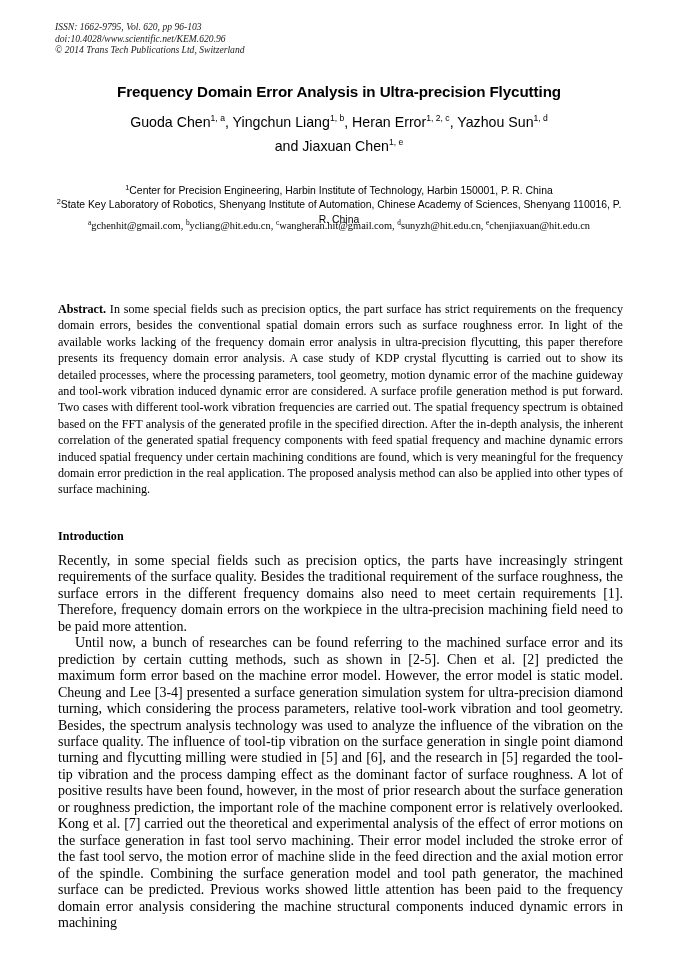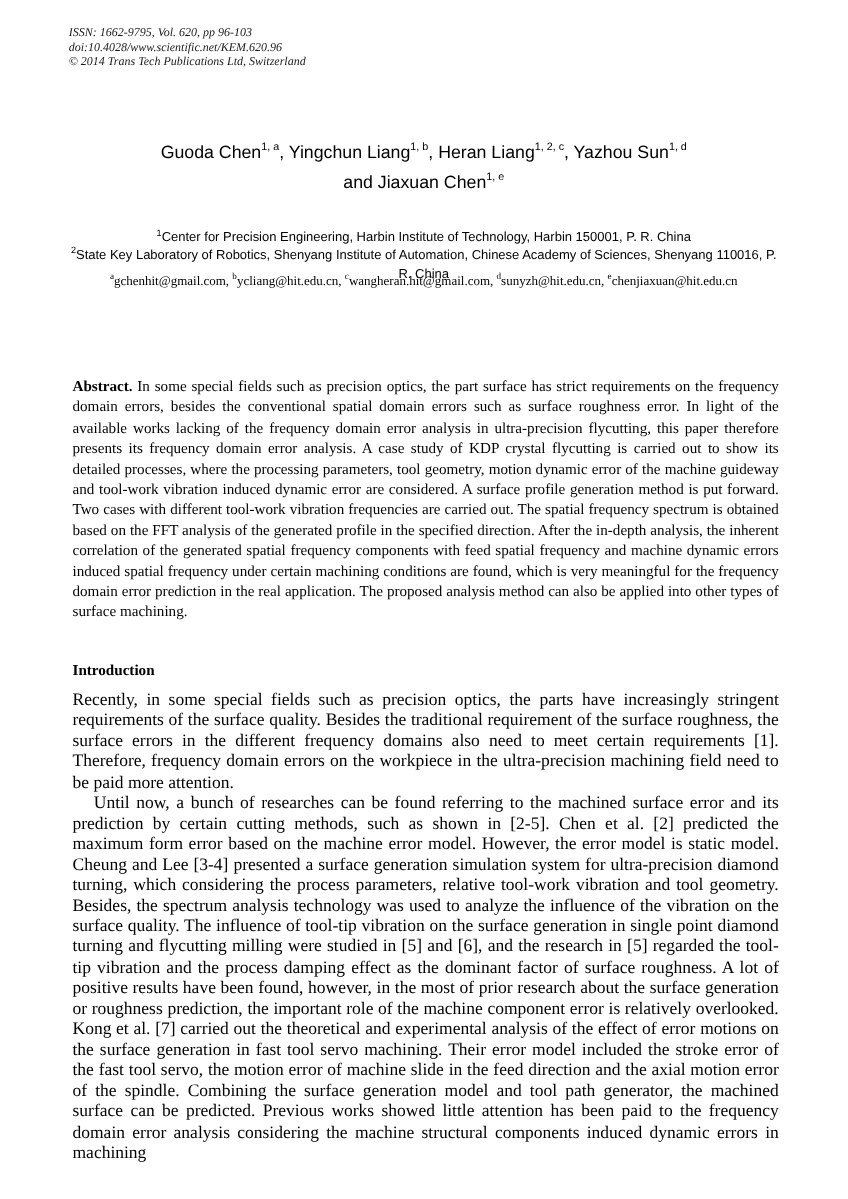--- a/index.html
+++ b/index.html
@@ -166,24 +166,25 @@
 <body>
 
 <div class="page">
 
   <div class="journal-header">
     <span class="hdr-row">ISSN: 1662-9795, Vol. 620, pp 96-103</span>
     <span class="hdr-row">doi:10.4028/www.scientific.net/KEM.620.96</span>
     <span class="hdr-row">© 2014 Trans Tech Publications Ltd, Switzerland</span>
   </div>
 
+  <div class="paper-title">Frequency Domain Error Analysis in Ultra-precision Flycutting</div>
 
   <div class="authors">
     <div>
-      <span><span>Guoda Chen</span><sup>1, a</sup><span>, </span></span><span><span>Yingchun Liang</span><sup>1, b</sup><span>, </span></span><span><span>Heran Liang</span><sup>1, 2, c</sup><span>, </span></span><span><span>Yazhou Sun</span><sup>1, d</sup></span>
+      <span><span>Guoda Chen</span><sup>1, a</sup><span>, </span></span><span><span>Yingchun Liang</span><sup>1, b</sup><span>, </span></span><span><span>Heran Error</span><sup>1, 2, c</sup><span>, </span></span><span><span>Yazhou Sun</span><sup>1, d</sup></span>
     </div>
     <div>
       <span>and </span><span>Jiaxuan Chen</span><sup>1, e</sup>
     </div>
   </div>
 
   <div class="affiliations">
     <span class="affil-1"><sup>1</sup><span>Center for Precision Engineering, Harbin Institute of Technology, Harbin 150001, P. R. China</span></span>
     <span class="affil-2"><sup>2</sup><span>State Key Laboratory of Robotics, Shenyang Institute of Automation, Chinese Academy of Sciences, Shenyang 110016, P. R. China</span></span>
   </div>

